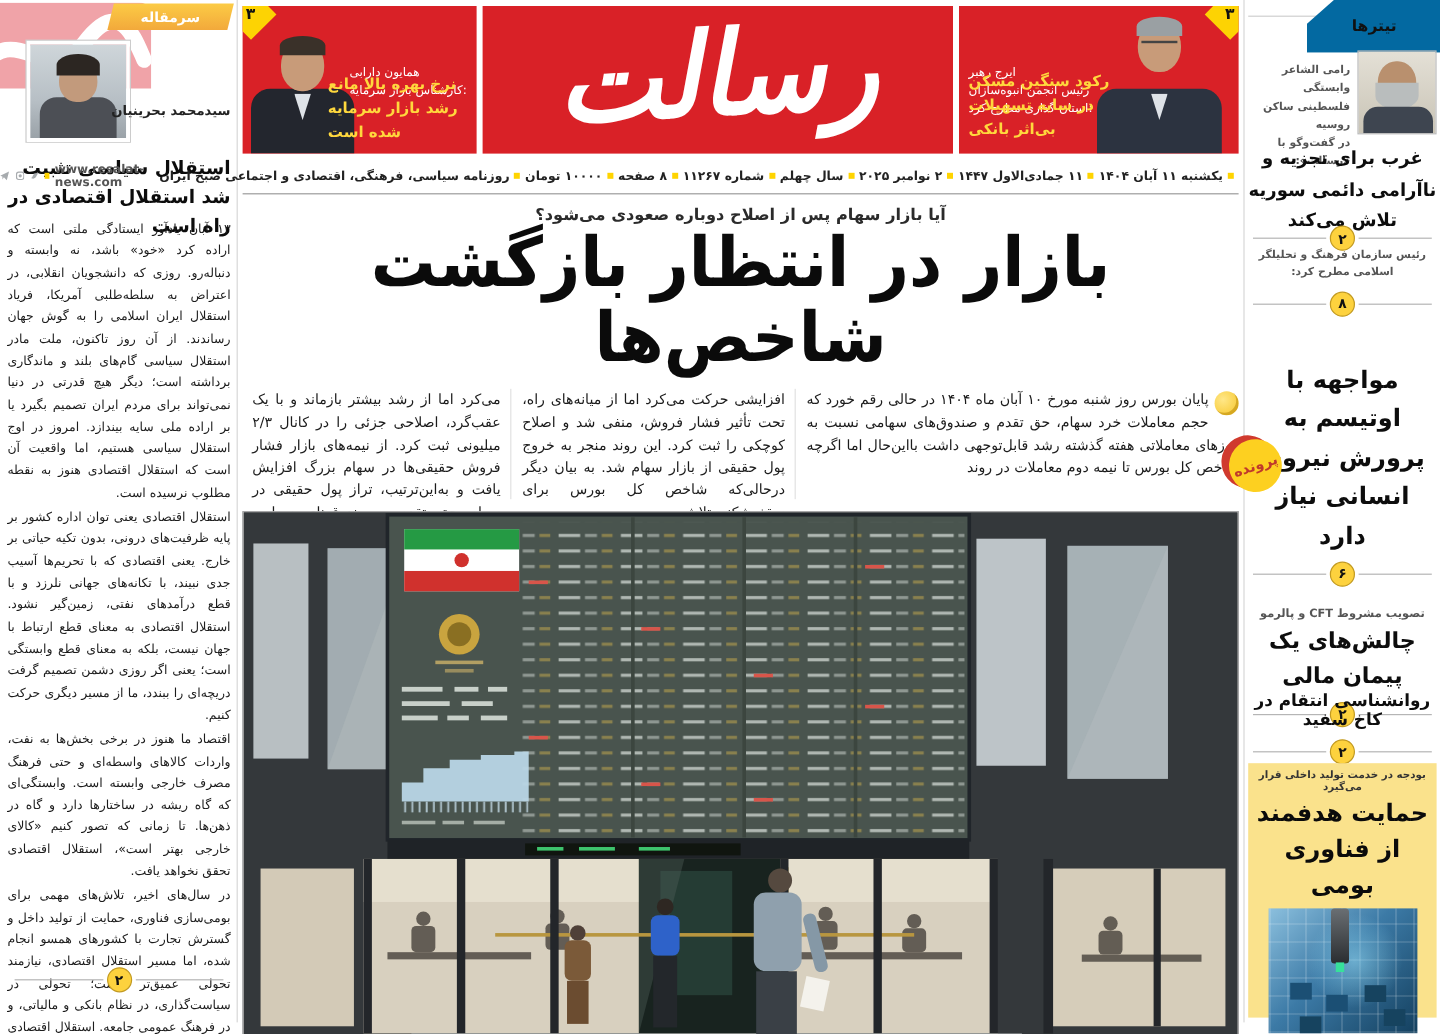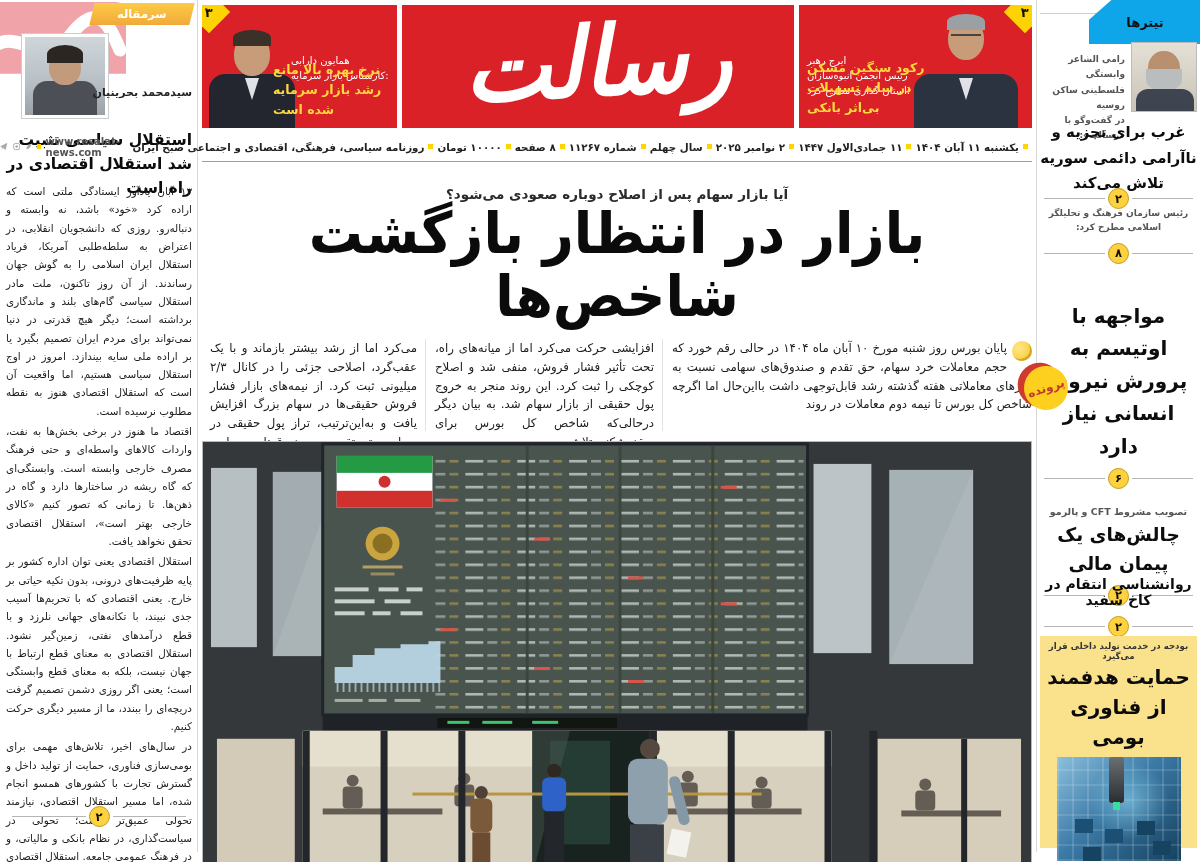--- a/index.html
+++ b/index.html
@@ -86,21 +86,21 @@
   #dateline { height:30px; border-bottom:1.5px solid #9c9c9c; display:flex;
     align-items:center; font-size:10.3px; font-weight:bold; color:#222; margin-top:4px; }
   .dl-seg { display:inline-flex; align-items:center; white-space:nowrap; }
   .dl-seg::before { content:""; width:5px; height:5px; background:#ffd400; margin:0 4px; }
   #dl-social { margin-right:auto; direction:ltr; display:flex; align-items:center; gap:5px;
     font-size:10px; color:#555; font-weight:bold; }
   #dl-social .sq { width:5px; height:5px; background:#ffd400; }
   .soc-ico { width:11px; height:11px; display:inline-block; opacity:.75; }
 
   
-  #kicker { text-align:center; font-size:13.5px; font-weight:bold; color:#2b2b2b; margin-top:24px; }
+  #kicker { text-align:center; font-size:13.5px; font-weight:bold; color:#2b2b2b; margin-top:9px; }
   #headline { text-align:center; font-size:54px; font-weight:900; color:#0b0b0b;
     letter-spacing:-1px; line-height:1.1; margin-top:4px; transform:scaleY(1.06); }
 
   
   #lede { display:flex; gap:9px; margin-top:14px; height:92px; }
   .lede-col { font-size:11.8px; line-height:1.6; text-align:justify; color:#1b1b1b; }
   #lede-col1 { width:360px; } #lede-col2 { width:228px; border-right:1px solid #e2e2e2; padding-right:8px; }
   #lede-col3 { width:216px; border-right:1px solid #e2e2e2; padding-right:8px; }
   #lede-orn { float:right; width:20px; height:20px; border-radius:50%;
     background:radial-gradient(circle at 35% 35%, #ffe788, #f6c423); margin-left:5px; margin-top:2px;
@@ -109,21 +109,21 @@
     background:#fdd23e; border:1.5px solid #c29a22; font-size:10.5px; font-weight:bold;
     align-items:center; justify-content:center; vertical-align:middle; margin-right:4px; }
 
   
   #photo-frame { margin-top:10px; width:830px; height:486px; border:1px solid #b9b9b9;
     background:#34383b; position:relative; }
 
   
   #rightcol { position:absolute; left:1040px; top:0; width:157px; height:862px; }
   #rc-topline { position:absolute; top:13px; left:0; width:60px; height:1px; background:#cfcfcf; }
-  #rc-tab { position:absolute; top:0; right:-4px; width:112px; height:44px; background:#0ea5e9;
+  #rc-tab { position:absolute; top:0; right:-4px; width:112px; height:44px; background:#0369a1;
     clip-path:polygon(20% 0,100% 0,100% 100%,0 100%,0 45%);
     display:flex; align-items:center; justify-content:center;
     font-size:13px; font-weight:900; color:#111; }
   .rc-item { position:absolute; left:0; right:0; text-align:center; }
   .rc-kick { font-size:9px; color:#555; font-weight:bold; line-height:1.6; }
   .rc-title { font-weight:900; color:#0d0d0d; }
   #rc1 { top:40px; }
   #rc1-photo { position:absolute; top:2px; right:0; width:66px; height:70px;
     background:linear-gradient(180deg,#e4e0d6,#c9c4b6); border:1px solid #bbb; overflow:hidden;}
   #rc1-photo .head { position:absolute; left:16px; top:8px; width:32px; height:36px;
@@ -187,22 +187,22 @@
   </div>
   <div id="ed-photo">
     <div class="torso"></div>
     <div class="head"></div>
     <div class="hair"></div>
   </div>
   <div id="ed-author">سیدمحمد بحرینیان</div>
   <div id="ed-title">استقلال سیاسی تثبیت شد استقلال اقتصادی در راه است</div>
   <div id="ed-body">
     <p>۱۳ آبان یادآور ایستادگی ملتی است که اراده کرد «خود» باشد، نه وابسته و دنباله‌رو. روزی که دانشجویان انقلابی، در اعتراض به سلطه‌طلبی آمریکا، فریاد استقلال ایران اسلامی را به گوش جهان رساندند. از آن روز تاکنون، ملت مادر استقلال سیاسی گام‌های بلند و ماندگاری برداشته است؛ دیگر هیچ قدرتی در دنیا نمی‌تواند برای مردم ایران تصمیم بگیرد یا بر اراده ملی سایه بیندازد. امروز در اوج استقلال سیاسی هستیم، اما واقعیت آن است که استقلال اقتصادی هنوز به نقطه مطلوب نرسیده است.</p>
+    <p>استقلال اقتصادی یعنی توان اداره کشور بر پایه ظرفیت‌های درونی، بدون تکیه حیاتی بر خارج. یعنی اقتصادی که با تحریم‌ها آسیب جدی نبیند، با تکانه‌های جهانی نلرزد و با قطع درآمدهای نفتی، زمین‌گیر نشود. استقلال اقتصادی به معنای قطع ارتباط با جهان نیست، بلکه به معنای قطع وابستگی است؛ یعنی اگر روزی دشمن تصمیم گرفت دریچه‌ای را ببندد، ما از مسیر دیگری حرکت کنیم.</p>
     <p>اقتصاد ما هنوز در برخی بخش‌ها به نفت، واردات کالاهای واسطه‌ای و حتی فرهنگ مصرف خارجی وابسته است. وابستگی‌ای که گاه ریشه در ساختارها دارد و گاه در ذهن‌ها. تا زمانی که تصور کنیم «کالای خارجی بهتر است»، استقلال اقتصادی تحقق نخواهد یافت.</p>
-    <p>استقلال اقتصادی یعنی توان اداره کشور بر پایه ظرفیت‌های درونی، بدون تکیه حیاتی بر خارج. یعنی اقتصادی که با تحریم‌ها آسیب جدی نبیند، با تکانه‌های جهانی نلرزد و با قطع درآمدهای نفتی، زمین‌گیر نشود. استقلال اقتصادی به معنای قطع ارتباط با جهان نیست، بلکه به معنای قطع وابستگی است؛ یعنی اگر روزی دشمن تصمیم گرفت دریچه‌ای را ببندد، ما از مسیر دیگری حرکت کنیم.</p>
     <p>در سال‌های اخیر، تلاش‌های مهمی برای بومی‌سازی فناوری، حمایت از تولید داخل و گسترش تجارت با کشورهای همسو انجام شده، اما مسیر استقلال اقتصادی، نیازمند تحولی عمیق‌تر است؛ تحولی در سیاست‌گذاری، در نظام بانکی و مالیاتی، و در فرهنگ عمومی جامعه. استقلال اقتصادی بدون اصلاح الگوی مصرف، شفافیت در تولید و مقابله با رانت و قاچاق، به سرمنزل نخواهد رسید.</p>
 
   </div>
   <div id="ed-page" class="pagemark">
     <span class="pg">۲</span>
   </div>
 </div>
 
 <div id="center">
 

